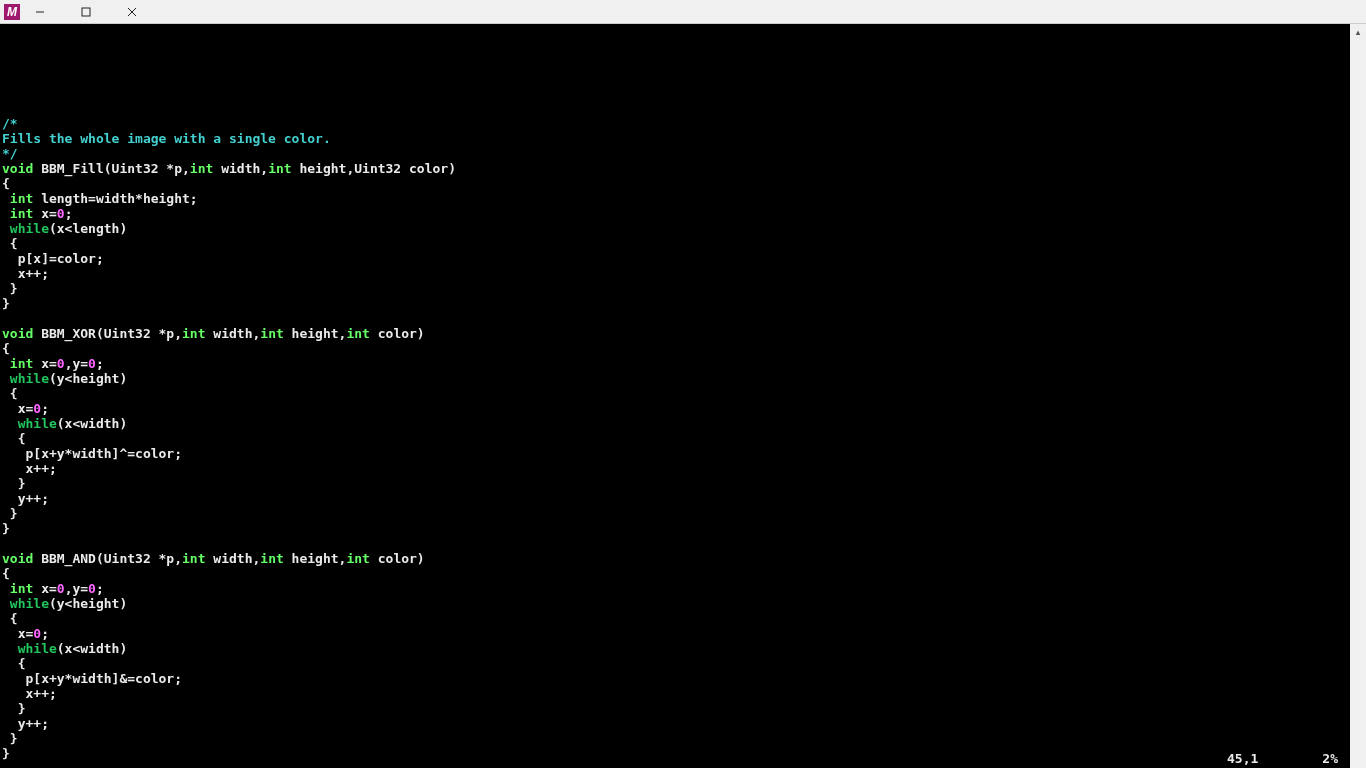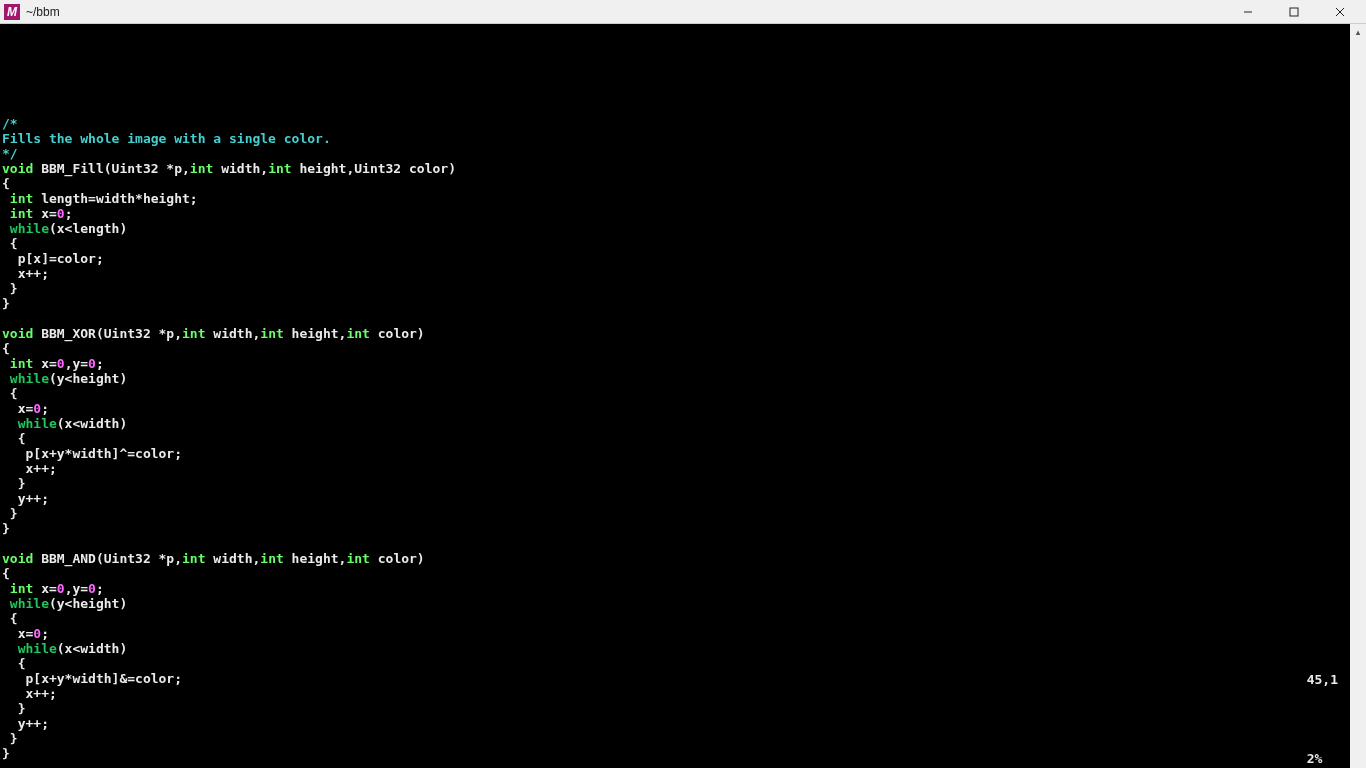--- a/index.html
+++ b/index.html
@@ -29,39 +29,38 @@
   }
   .editor .blank { height: 30px; }
   .c-comment { color: #44d0d0; font-weight: bold; }
   .c-type    { color: #66ff66; font-weight: bold; }
   .c-key     { color: #22c55e; font-weight: bold; }
   .c-num     { color: #ff66ff; font-weight: bold; }
   .c-plain   { color: #eaeaea; font-weight: bold; }
   .statusbar {
     position: absolute; bottom: 0; right: 0; display: flex;
     gap: 64px; padding: 0 28px 2px 0; font-weight: bold;
-    font-family: inherit; color: #eaeaea; flex-direction: column;
+    font-family: inherit; color: #eaeaea;
   }
   .scrollbar {
     position: absolute; top: 24px; right: 0; bottom: 0; width: 16px;
     background: #f0f0f0;
   }
   .scrollbar .arrow {
     width: 16px; height: 16px; display: flex; align-items: center;
     justify-content: center; font-size: 9px; color: #555;
   }
 </style>
 </head>
 <body>
 
 <div class="window">
 
   <div class="titlebar">
     <div class="icon">M</div>
-    <div class="title">~/bbm</div>
     <div class="controls">
       <div class="ctrl">
         <svg width="10" height="10">
             <line x1="1" y1="5" x2="9" y2="5"></line>
           </svg>
       </div>
       <div class="ctrl">
         <svg width="10" height="10">
             <rect x="1" y="1" width="8" height="8"></rect>
           </svg>

